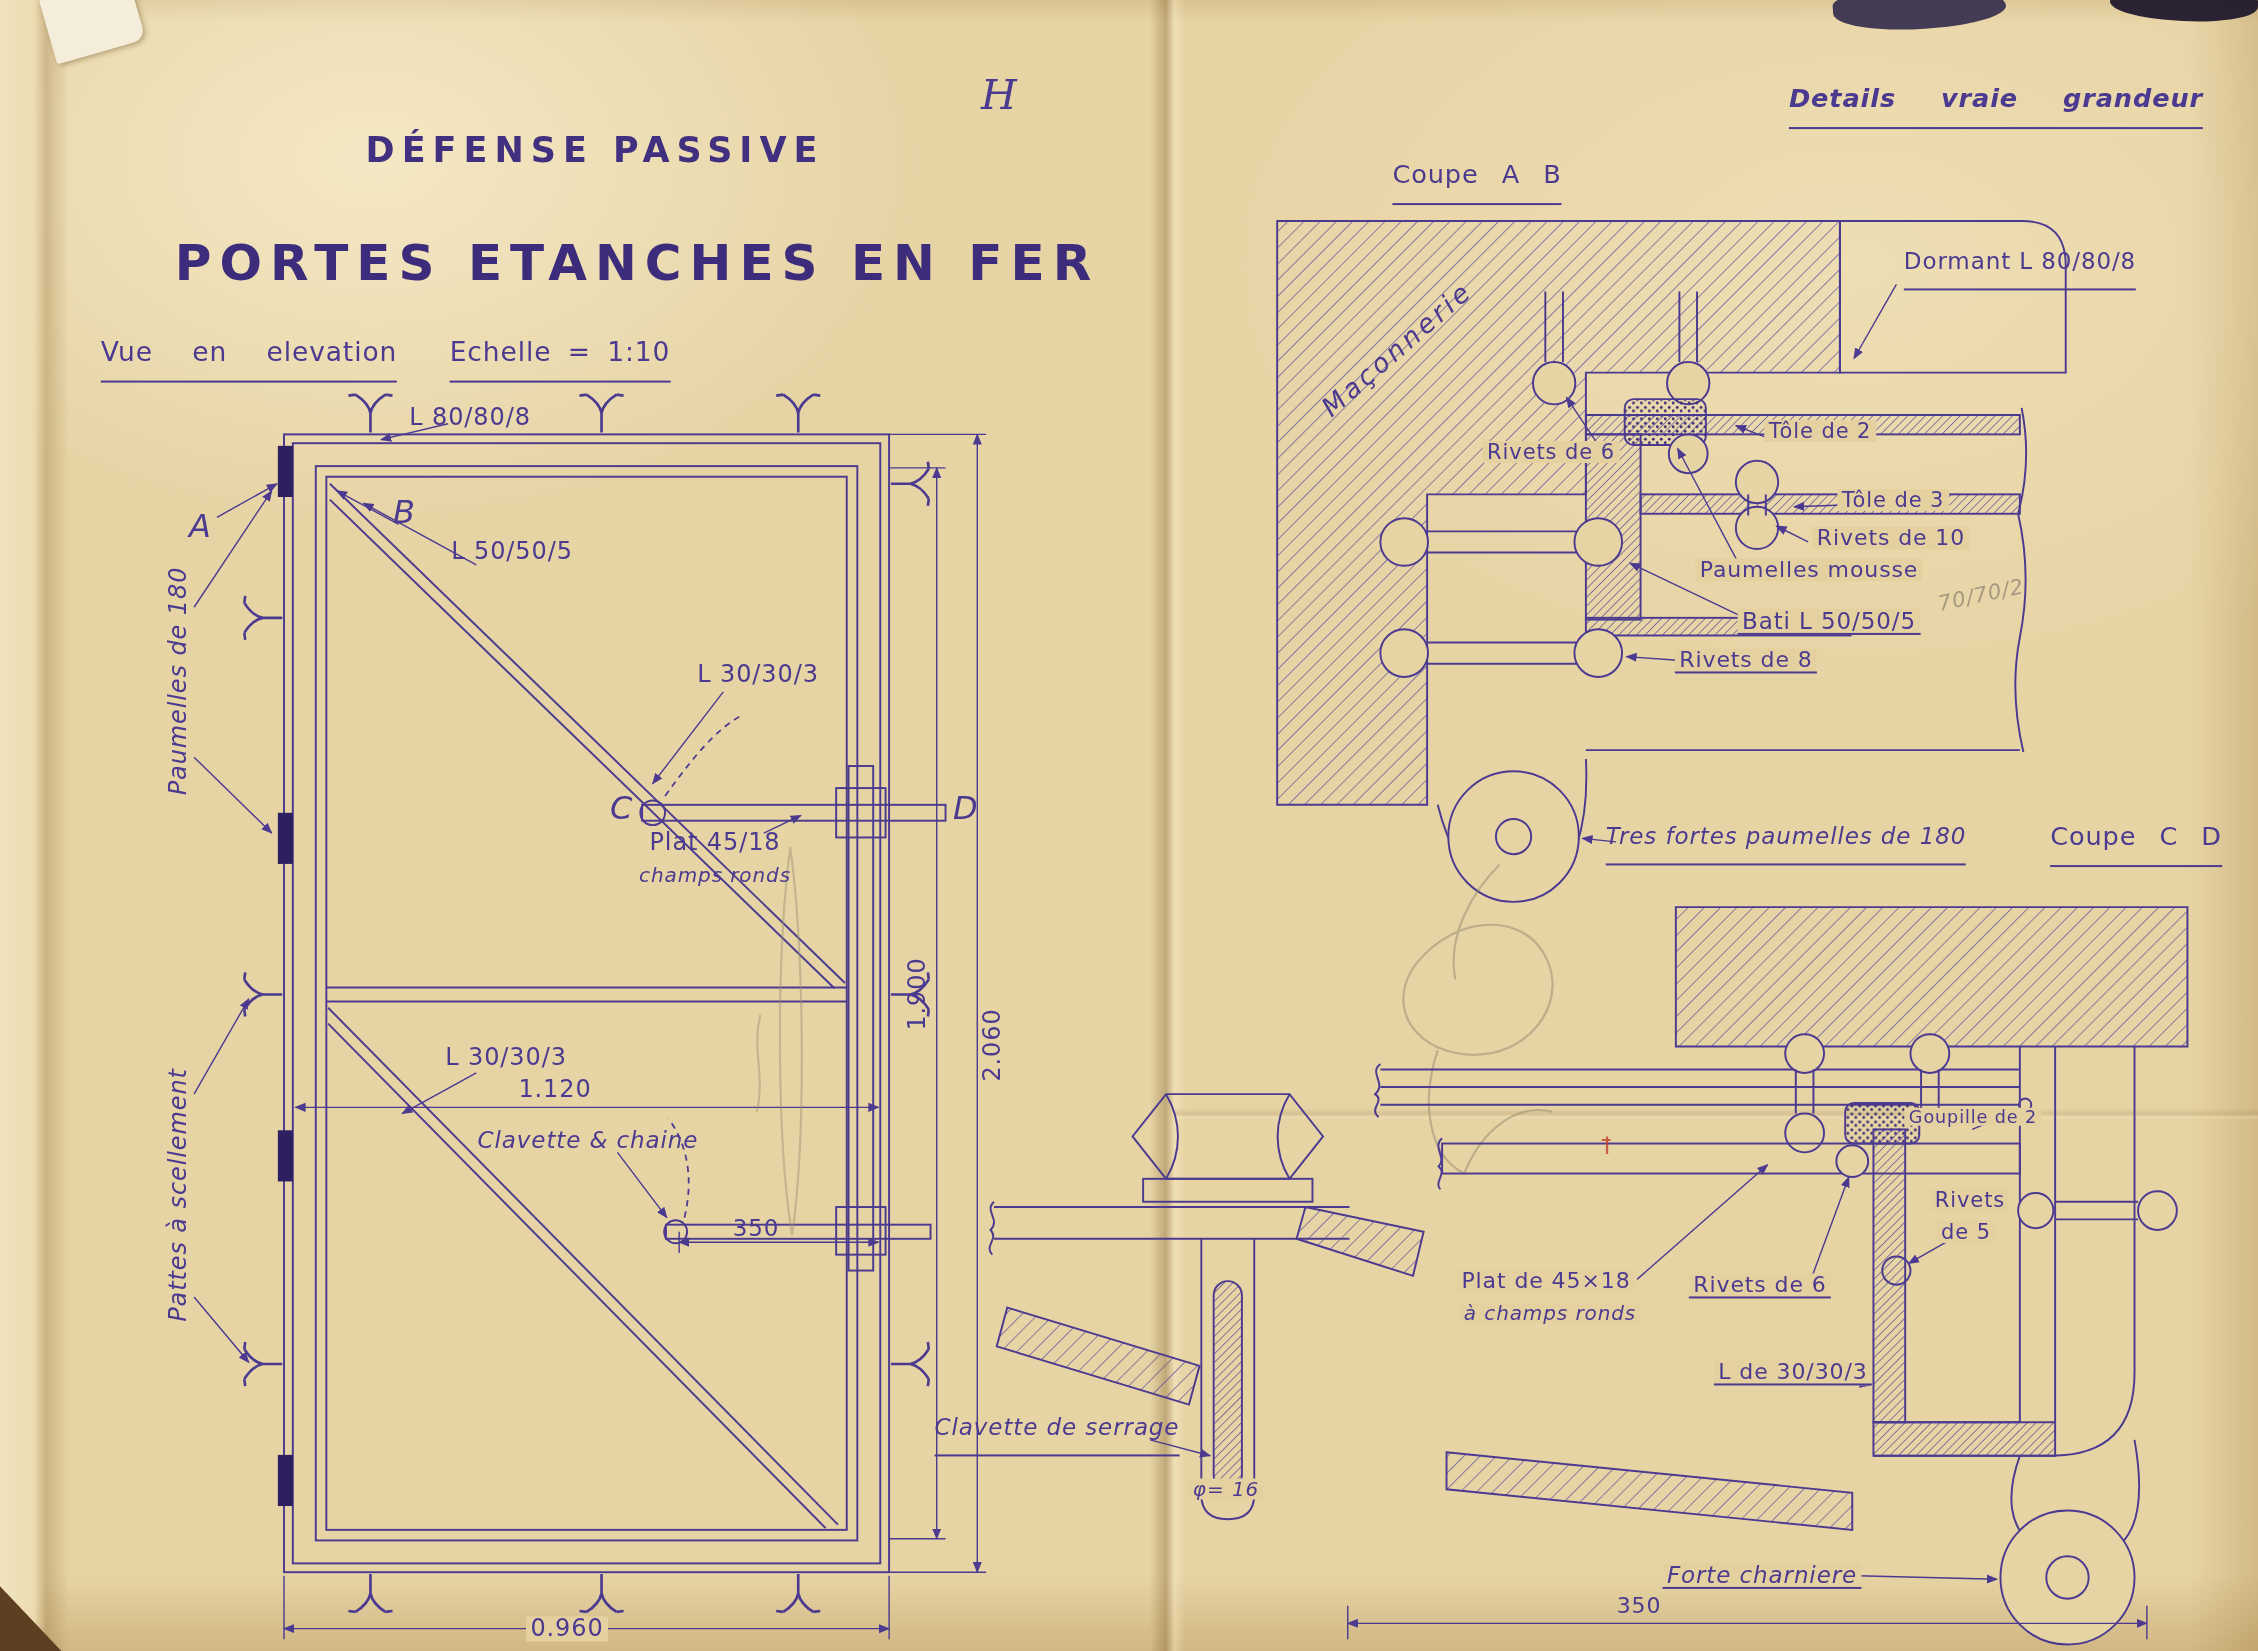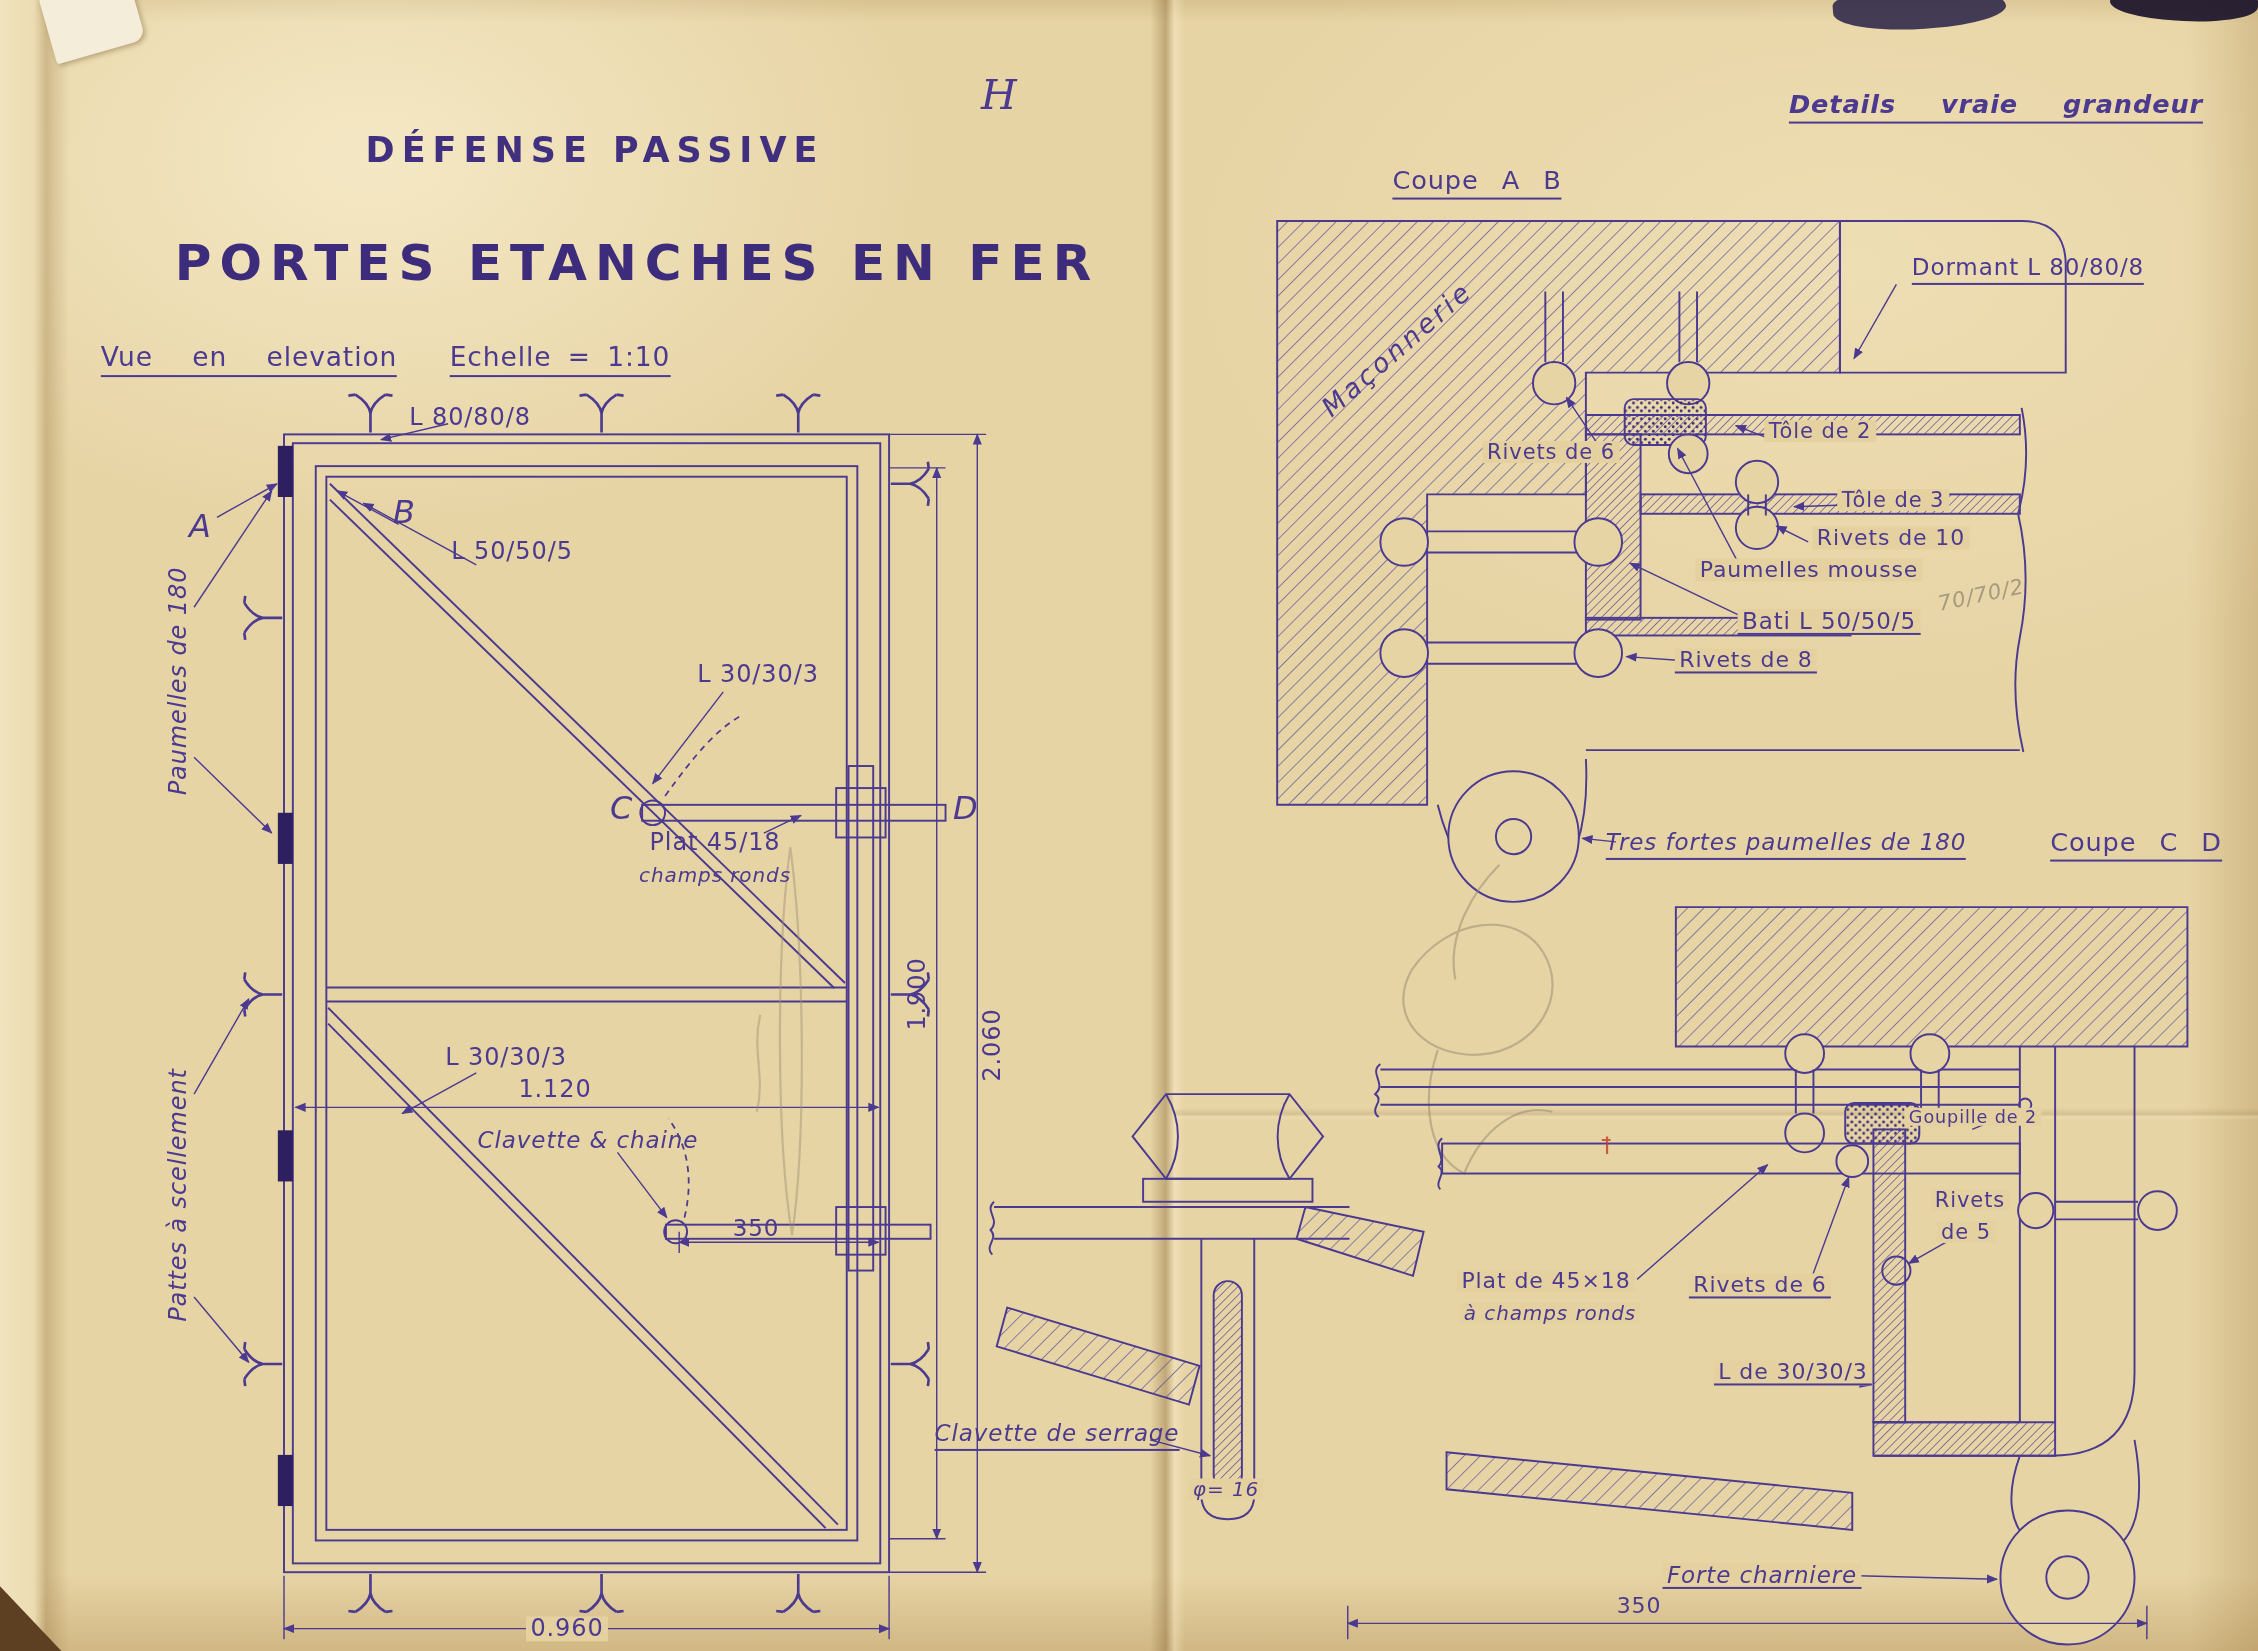--- a/index.html
+++ b/index.html
@@ -26,21 +26,21 @@
     opacity:.85; transform:rotate(-4deg); border-radius:30% 60% 45% 55%;}
   .mark-tr2{position:absolute; left:2110px; top:-14px; width:148px; height:35px; background:#161028;
     opacity:.9; transform:rotate(3deg); border-radius:55% 35% 50% 45%;}
   .corner-bl{position:absolute; left:0; top:1572px; width:99px; height:79px; background:#5d4022;
     clip-path:polygon(0 18%, 62% 100%, 0 100%);}
   svg.linework{position:absolute; inset:0;}
   .lbl{position:absolute; color:#4b3a90; white-space:nowrap; line-height:1.05; letter-spacing:0.9px;}
   .ctr{transform:translate(-50%,-50%);}
   .rccw{transform:translate(-50%,-50%) rotate(-90deg);}
   .it{font-style:italic;}
-  .ul{border-bottom:2.2px solid currentColor; padding-bottom:4px;}
+  .ul{border-bottom:2.2px solid currentColor; padding-bottom:15px;}
   .mask{background:#e5d1a0; padding:0 4.4px;}
   .t1{font-size:55px; letter-spacing:11.5px; color:#41307f;}
   .t2{font-size:35px; font-weight:bold; letter-spacing:7px; color:#41307f;}
   .t3{font-size:50px; font-weight:bold; letter-spacing:8px; color:#3d2c7c;}
   .pencil{color:#8f8673; opacity:.75;}
 </style>
 </head>
 <body>
 
 <div class="stage">
@@ -320,21 +320,21 @@
   <div class="lbl ctr" style="left:555px; top:1090px; font-size:24px;">1.120</div>
   <div class="lbl ctr it" style="left:588px; top:1140px; font-size:23px;">Clavette &amp; chaine</div>
   <div class="lbl rccw it" style="left:179px; top:1195px; font-size:24px;">Pattes à scellement</div>
   <div class="lbl ctr" style="left:756px; top:1228px; font-size:23px;">350</div>
   <div class="lbl ctr mask" style="left:567px; top:1629px; font-size:24px;">0.960</div>
 
   <div class="lbl ctr ul it" style="left:1996px; top:107px; font-size:25.6px; word-spacing:35px; font-weight:bold;">Details vraie grandeur</div>
   <div class="lbl ctr ul" style="left:1477px; top:183px; font-size:25.6px; word-spacing:14px;">Coupe A B</div>
   <div class="lbl it" style="left:1397px; top:349px; font-size:26.5px; letter-spacing:3.5px; transform:translate(-50%,-50%) rotate(-41deg);">Maçonnerie</div>
 
-  <div class="lbl ctr ul" style="left:2020px; top:270px; font-size:23px;margin-left:8px;">Dormant L 80/80/8</div>
+  <div class="lbl ctr ul" style="left:2020px; top:270px; font-size:23px;">Dormant L 80/80/8</div>
   <div class="lbl ctr mask" style="left:1551px; top:452px; font-size:21px;">Rivets de 6</div>
   <div class="lbl ctr mask" style="left:1820px; top:431px; font-size:21px;">Tôle de 2</div>
   <div class="lbl ctr mask" style="left:1893px; top:500px; font-size:21px;">Tôle de 3</div>
   <div class="lbl ctr mask" style="left:1891px; top:538px; font-size:22px;">Rivets de 10</div>
   <div class="lbl ctr mask" style="left:1809px; top:570px; font-size:22px;">Paumelles mousse</div>
   <div class="lbl ctr mask ul" style="left:1829px; top:622px; font-size:23px;">Bati L 50/50/5</div>
   <div class="lbl it pencil" style="left:1981px; top:595px; font-size:21px; transform:translate(-50%,-50%) rotate(-12deg);">70/70/2</div>
   <div class="lbl ctr mask ul" style="left:1746px; top:661px; font-size:22px;">Rivets de 8</div>
   <div class="lbl ctr it ul" style="left:1786px; top:845px; font-size:23px;">Tres fortes paumelles de 180</div>
 

